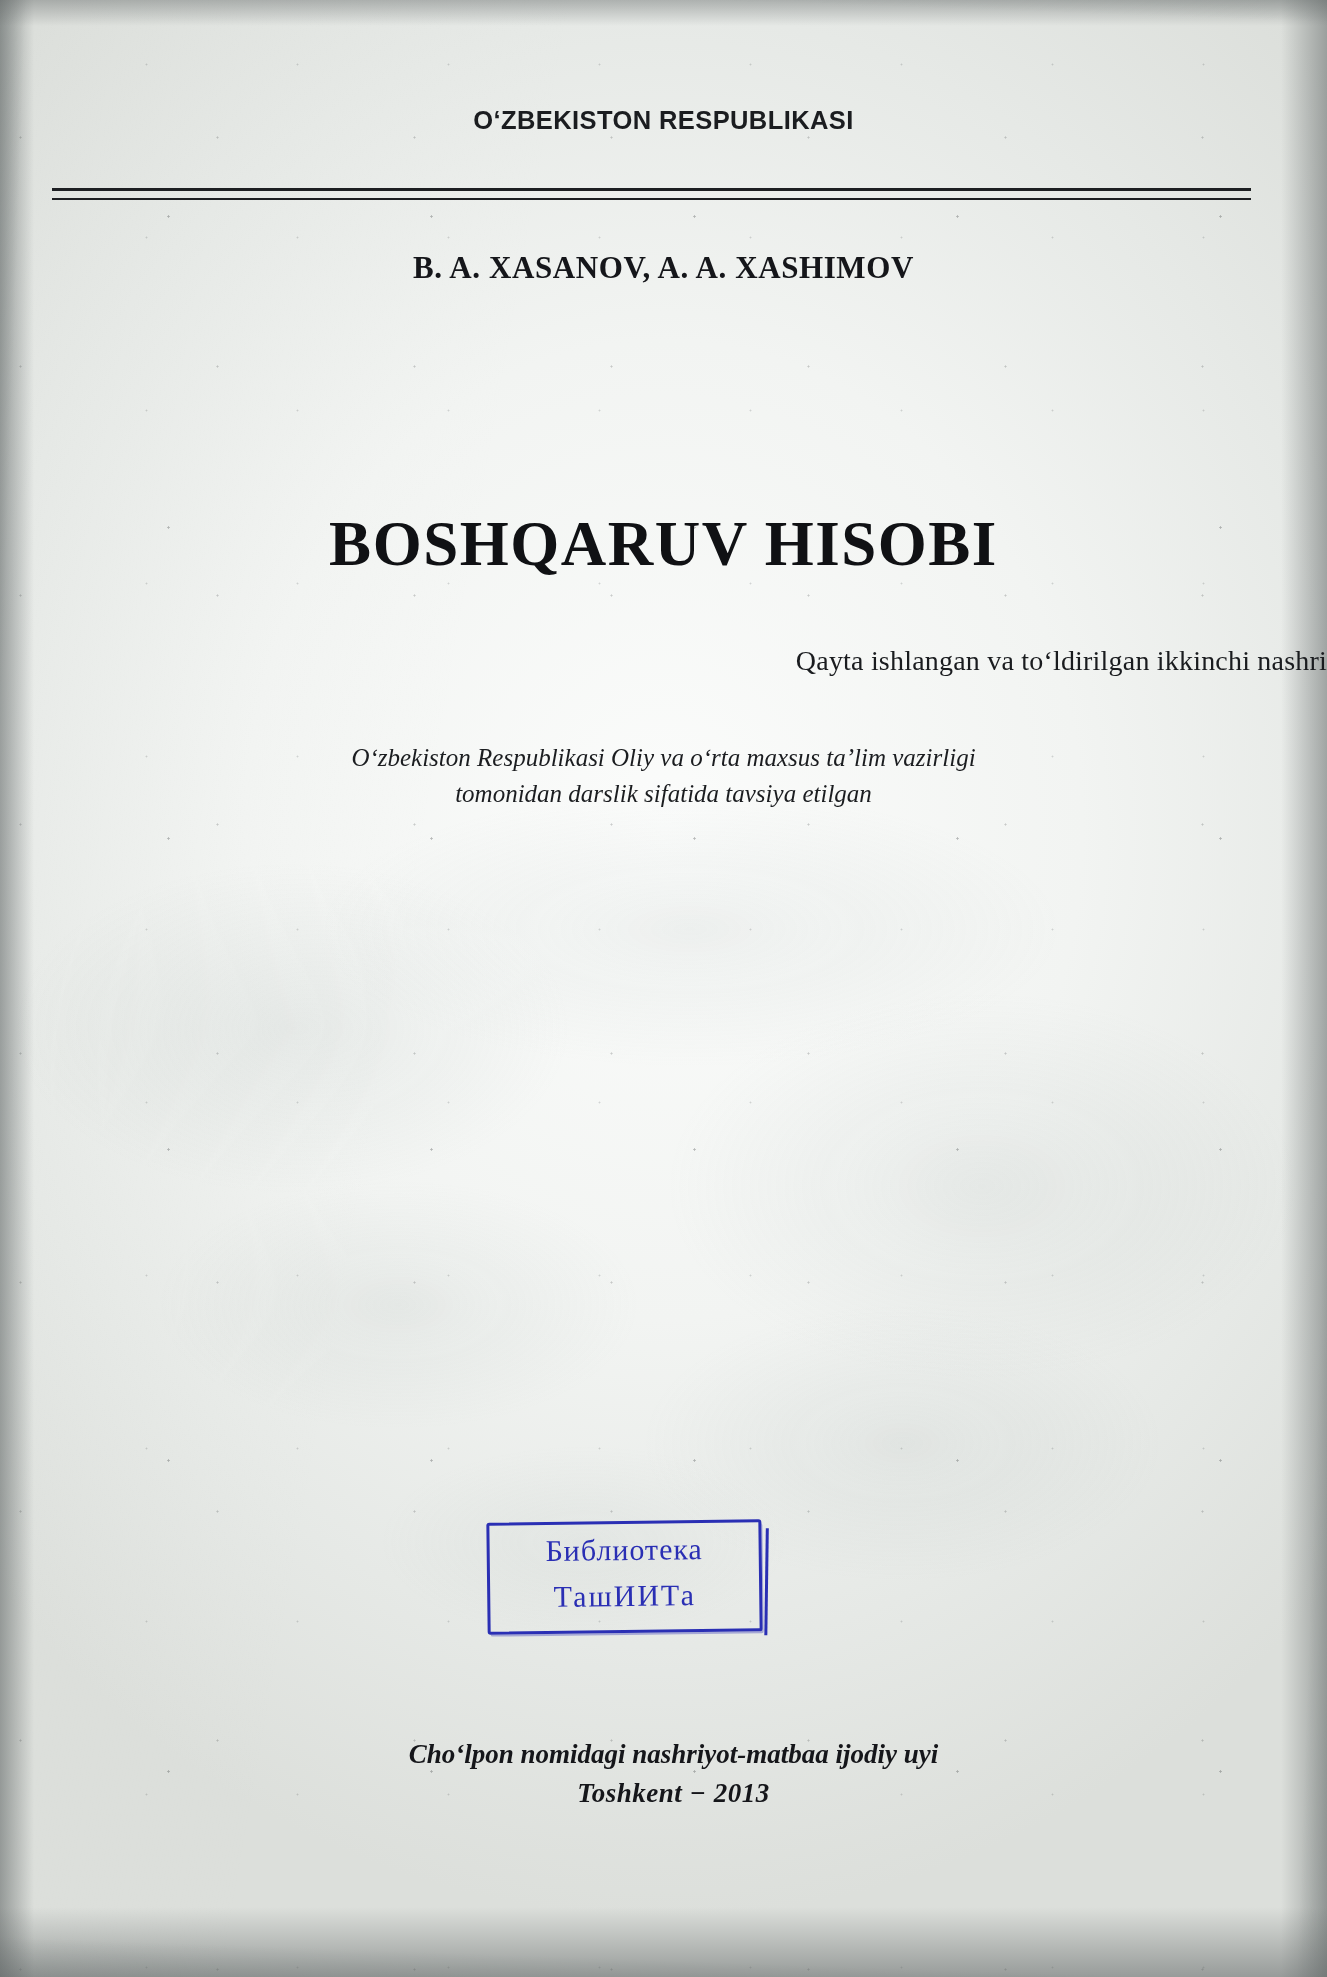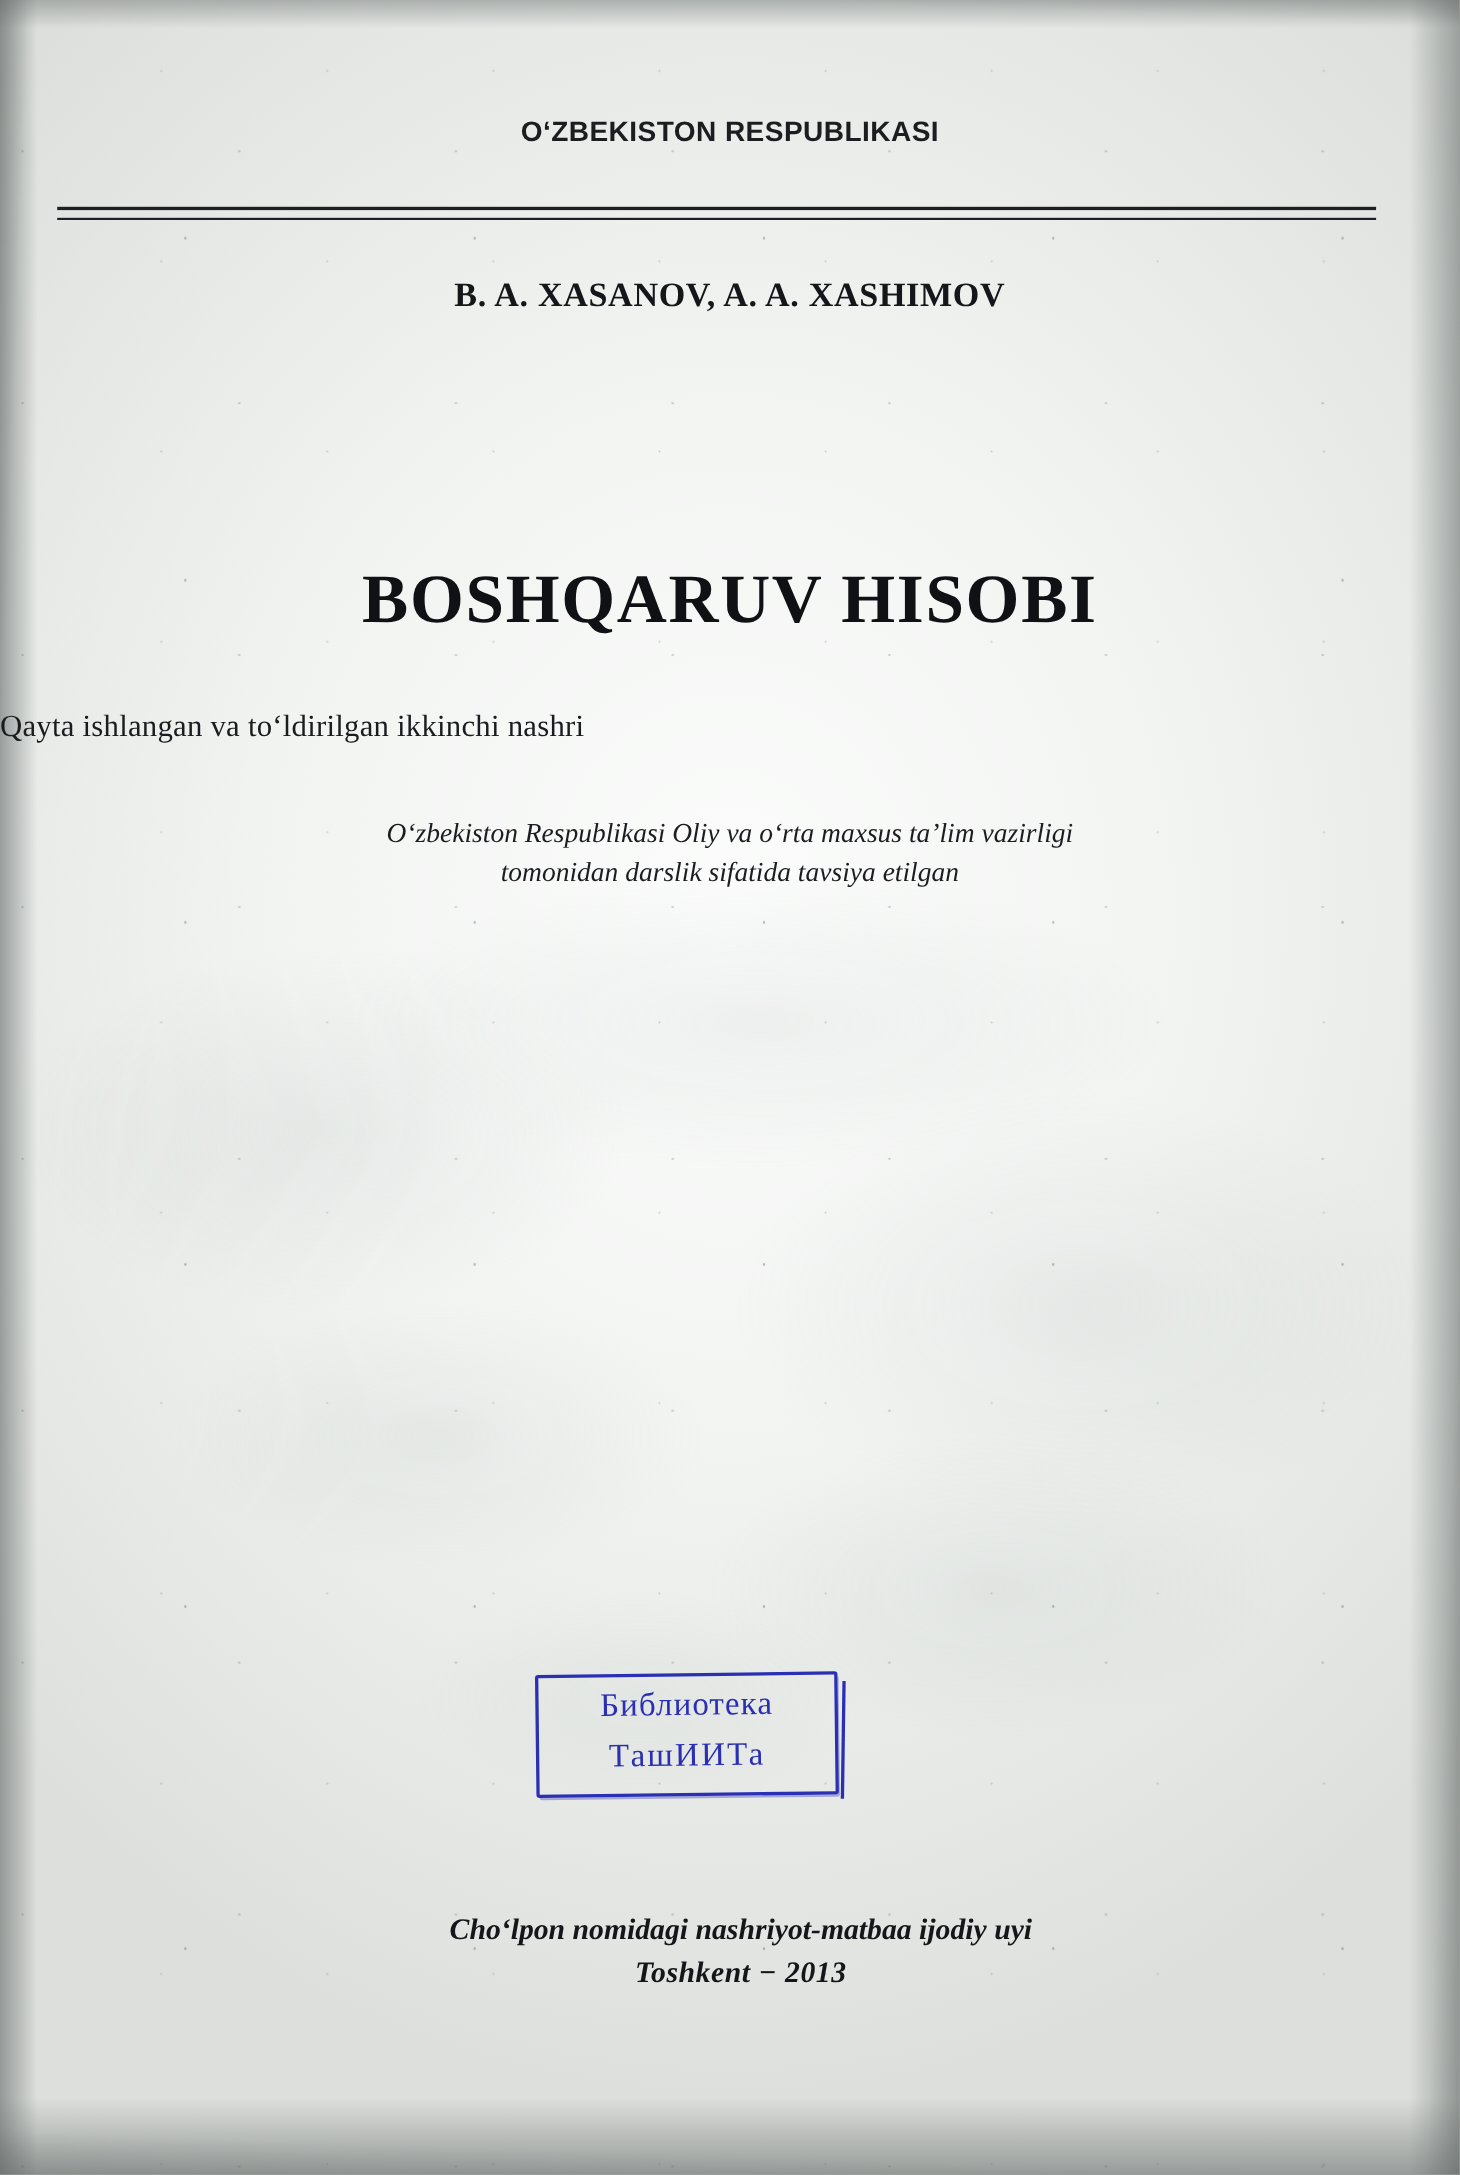--- a/index.html
+++ b/index.html
@@ -140,21 +140,21 @@
     font-size: 63px;
     letter-spacing: 1.5px;
     color: #101114;
     margin-top: 28px;
   }
 
   .subtitle {
     position: absolute;
     top: 645px;
     left: 0; right: 0;
-    text-align: left;
+    text-align: right;
     font-family: "Liberation Serif", serif;
     font-size: 28px;
     letter-spacing: 0.2px;
     color: #1a1c1f;
   }
 
   .approval {
     position: absolute;
     top: 740px;
     left: 150px;

